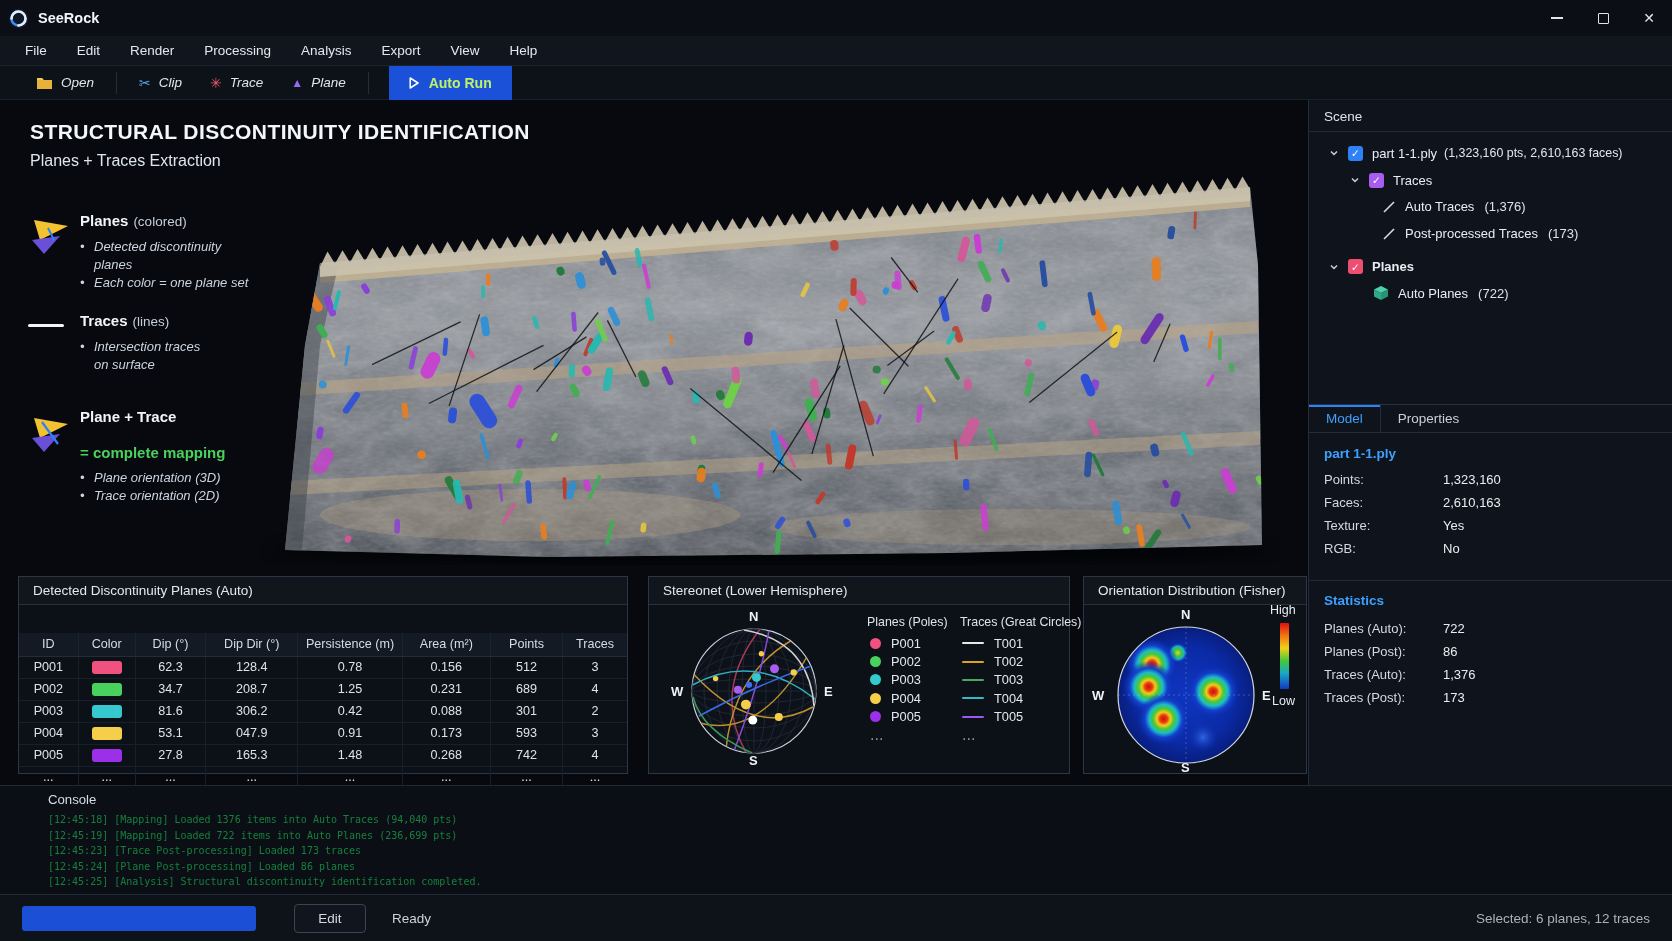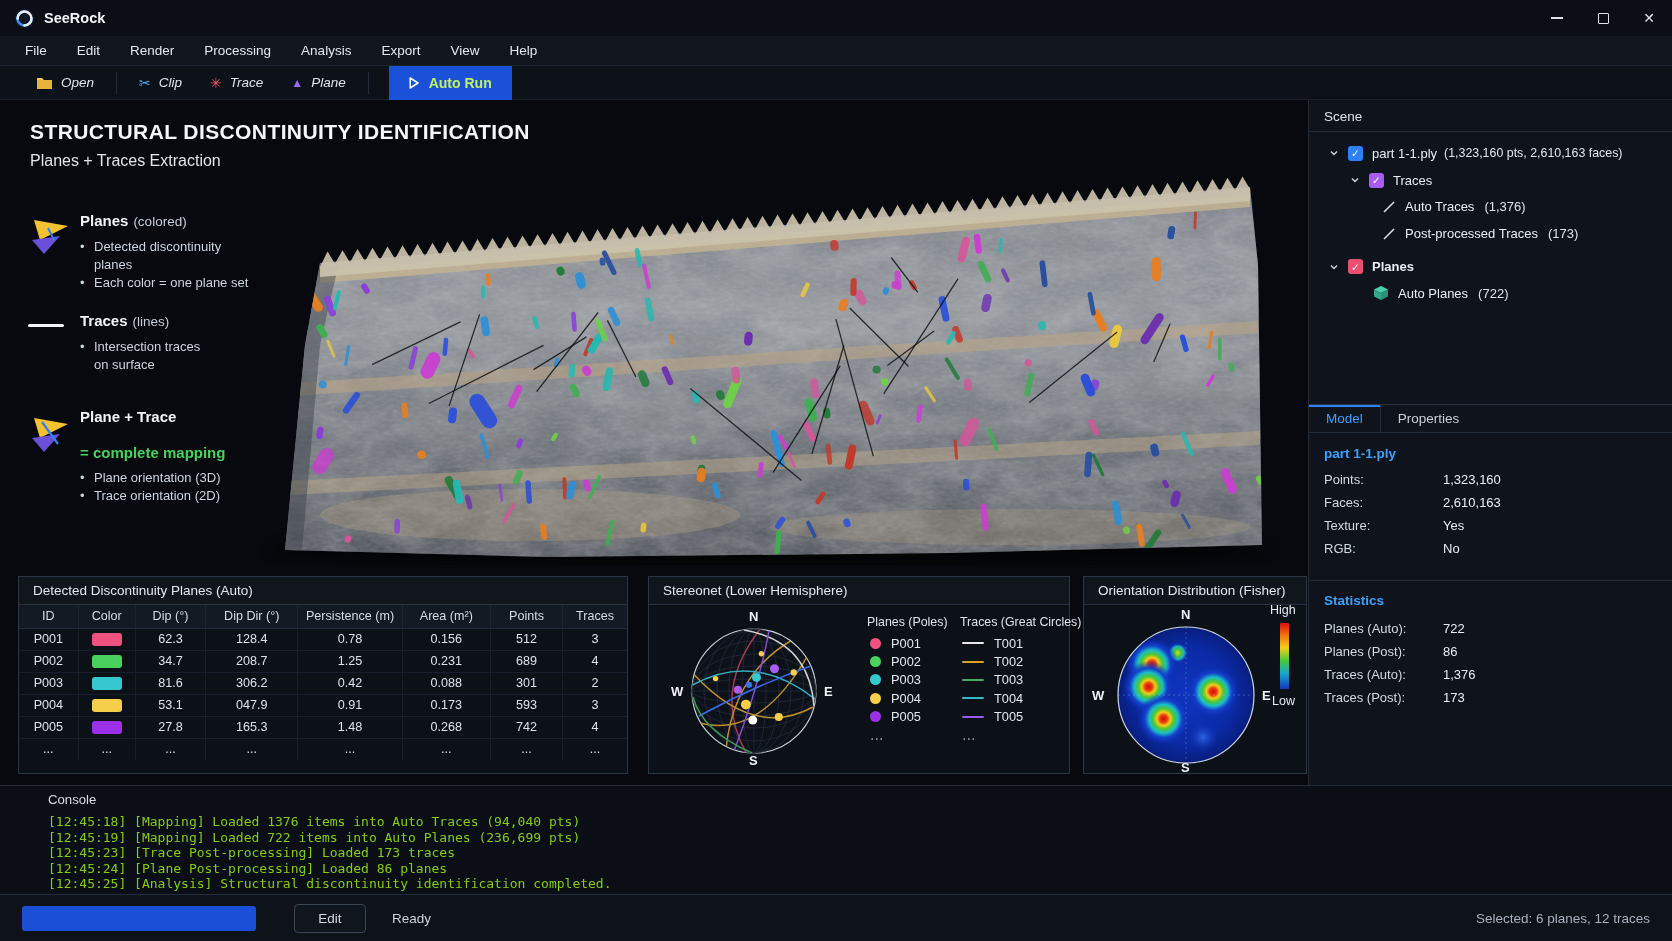--- a/index.html
+++ b/index.html
@@ -1,20 +1,20 @@
 <!DOCTYPE html>
 <html><head>
 <meta charset="utf-8">
 <style>
   * { margin:0; padding:0; box-sizing:border-box; }
   html,body { background:#05070b; font-family:"Liberation Sans","DejaVu Sans",sans-serif; }
   .app { position:relative; width:1672px; height:941px; background:#070a0f; overflow:hidden; }
 
   
-  .titlebar { position:absolute; top:0; left:0; right:0; height:36px; background:#0b0f15; display:flex; align-items:center; padding-left:14px; }
+  .titlebar { position:absolute; top:0; left:0; right:0; height:36px; background:#0b0f15; display:flex; align-items:center; padding-left:8px; }
   .app-name { margin-left:9px; font-size:14.5px; font-weight:bold; color:#f2f5f9; }
   .win-controls { margin-left:auto; display:flex; height:100%; }
   .win-btn { width:46px; height:100%; display:flex; align-items:center; justify-content:center; color:#dfe5ec; cursor:default; }
   .ico-min { display:block; width:12px; border-top:2px solid #dfe5ec; }
   .ico-max { display:block; width:11px; height:11px; border:1.6px solid #dfe5ec; border-radius:1px; }
   .ico-close { font-size:14px; line-height:1; }
 
   
   .menubar { position:absolute; top:36px; left:0; right:0; height:30px; background:#11161e; border-bottom:1px solid #1b232e; display:flex; align-items:center; gap:30px; padding-left:25px; }
   .menu-item { font-size:13.5px; color:#e3e8ef; cursor:default; }
@@ -32,33 +32,33 @@
   .vtitle { position:absolute; left:30px; top:20px; font-size:21px; font-weight:bold; letter-spacing:.4px; color:#f4f7fa; }
   .vsub { position:absolute; left:30px; top:52px; font-size:16px; color:#dfe5ec; }
   #rock-svg { position:absolute; left:250px; top:45px; width:1040px; height:420px; }
 
   .legend-block { position:absolute; left:28px; width:230px; }
   .lg-icon { position:absolute; left:0; top:2px; width:44px; height:44px; }
   .lg-text { margin-left:52px; }
   .lg-head { font-size:15px; font-weight:bold; color:#f2f5f8; }
   .lg-suffix { font-size:13.5px; font-weight:normal; color:#c6cedb; margin-left:5px; }
   .lg-green { font-size:15px; font-weight:bold; color:#49d15e; margin-top:18px; }
-  .lg-bullets { margin-top:8px; }
+  .lg-bullets { margin-top:8px;font-style:italic; }
   .lg-b { font-size:13px; color:#ccd4df; line-height:18px; padding-left:14px; position:relative; }
   .lg-b.dot::before { content:"•"; position:absolute; left:0; color:#ccd4df; }
   .lg-line { display:block; width:36px; height:3px; background:#f2f4f7; border-radius:2px; margin-top:10px; }
 
   
   .panel { position:absolute; top:476px; height:198px; background:#0c1117; border:1px solid #2b3647; }
   .panel-title { height:28px; line-height:27px; padding-left:14px; font-size:13.5px; color:#e2e8f0; background:#11161d; border-bottom:1px solid #27313f; white-space:nowrap; }
   .p-table { left:18px; width:610px; }
   .p-stereo { left:648px; width:422px; }
   .p-fisher { left:1083px; width:224px; }
 
-  table.planes { width:100%; border-collapse:collapse; table-layout:fixed; }
+  table.planes { width:100%; border-collapse:collapse; table-layout:fixed;margin-top:28px; }
   table.planes th { height:23px; background:#131a24; font-size:12.6px; font-weight:normal; color:#d5dce6; border-right:1px solid #1a2330; border-bottom:1px solid #222c3a; text-align:center; }
   table.planes td { height:22px; font-size:12.6px; color:#dde3ec; border-right:1px solid #161f2b; border-top:1px solid #161f2b; text-align:center; }
   table.planes th:last-child, table.planes td:last-child { border-right:none; }
   .swatch { display:inline-block; width:30px; height:13px; border-radius:3px; vertical-align:middle; }
   .ellipsis-row td { color:#8d96a4; }
 
   .compass { position:absolute; font-size:13px; font-weight:bold; color:#eef2f6; }
   .lg-col-title { position:absolute; top:38px; font-size:12.4px; color:#dde3ec; white-space:nowrap; }
   .lg-list { position:absolute; top:57px; }
   .lg-item { display:flex; align-items:center; height:18.4px; gap:10px; font-size:12.8px; color:#e3e8f0; }
@@ -97,21 +97,21 @@
   .model-info .kvset { margin-top:7px; }
   .sb-div2 { position:absolute; top:480px; left:0; right:0; border-bottom:1px solid #222b38; }
   .stats { position:absolute; top:493px; left:15px; right:12px; }
   .stats-header { font-size:13.5px; font-weight:bold; color:#3da0ff; }
   .stats .kvset { margin-top:9px; }
 
   
   .console { position:absolute; top:785px; left:0; right:0; height:109px; background:#0b0f15; border-top:1px solid #1f2835; }
   .console-header { position:absolute; left:48px; top:6px; font-size:13.2px; color:#d6dde5; }
   .console-lines { position:absolute; left:48px; top:28px; right:20px; }
-  .cline { font-family:"DejaVu Sans Mono","Liberation Mono",monospace; font-size:13px; color:#84cc16; height:15.6px; white-space:pre; }
+  .cline { font-family:"DejaVu Sans Mono","Liberation Mono",monospace; font-size:10px; color:#15803d; height:15.6px; white-space:pre; }
 
   
   .statusbar { position:absolute; top:894px; left:0; right:0; height:47px; background:#0e1319; border-top:1px solid #222c3a; display:flex; align-items:center; padding:0 22px; }
   .progress { width:234px; height:25px; background:#1b4fd6; border-radius:3px; flex:none; }
   .stop-btn { margin-left:38px; width:72px; height:29px; border:1px solid #3a4553; border-radius:4px; background:#11161e; color:#d3dae2; font-size:13.5px; display:flex; align-items:center; justify-content:center; cursor:default; flex:none; }
   .ready { margin-left:26px; font-size:13.5px; color:#ccd3dc; }
   .selected { margin-left:auto; font-size:13.5px; color:#a8b1bd; }
 </style>
 </head>
 <body>

